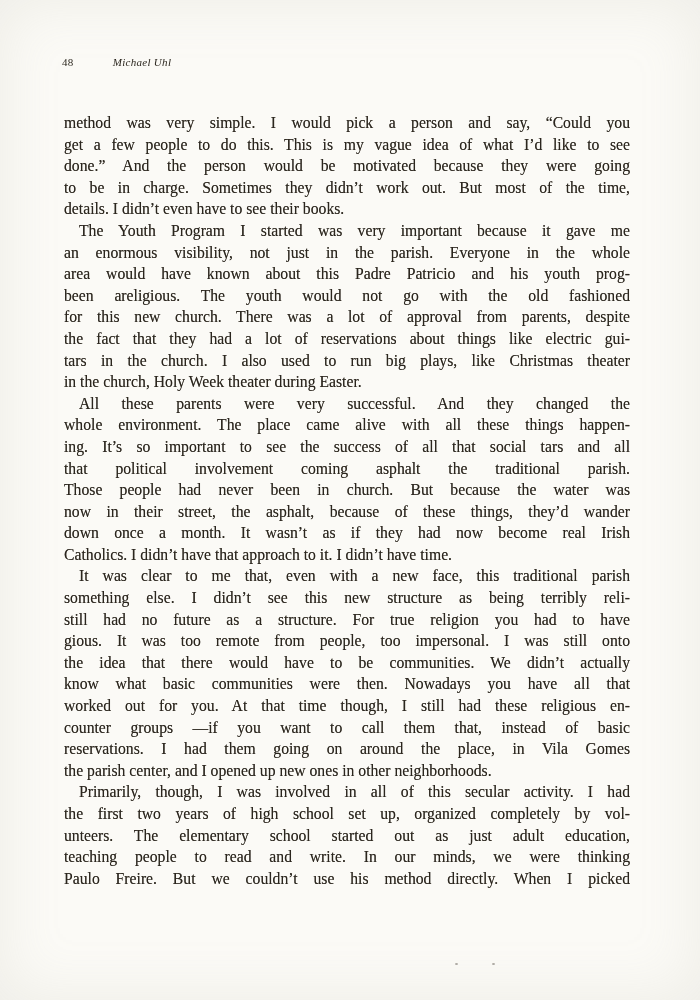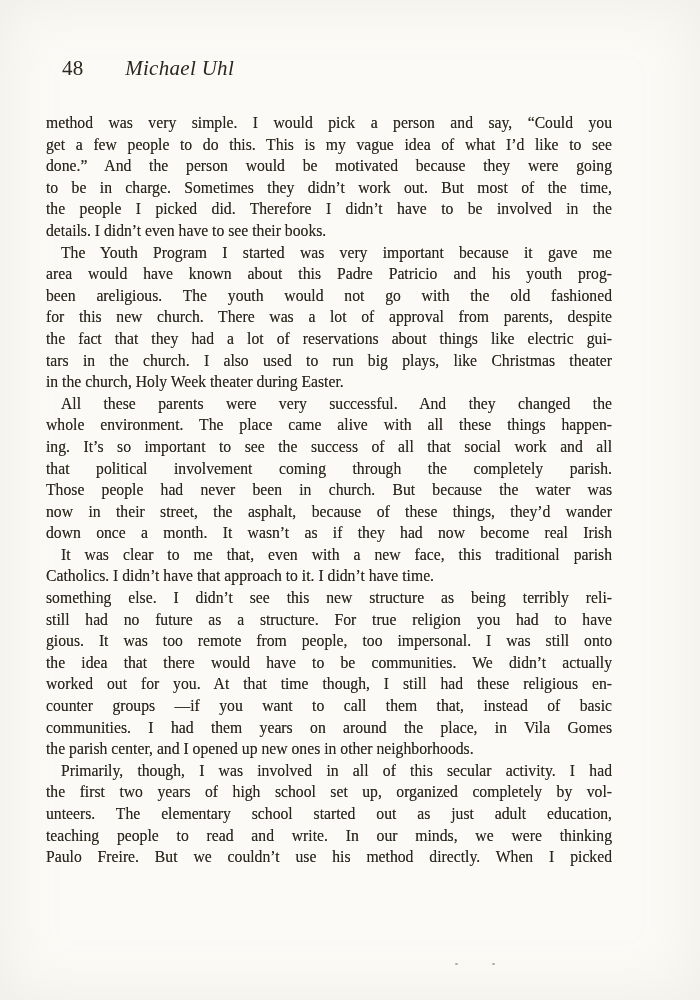--- a/index.html
+++ b/index.html
@@ -12,36 +12,36 @@
   }
   .page{
     position:absolute;inset:0;
     background:#fbfaf6;
     box-shadow:inset 0 0 60px rgba(180,175,160,0.18);
   }
   .running-head{
     position:absolute;
     left:62px;top:56px;
     width:566px;
-    font-size:21px;
+    font-size:11px;
     color:#2b261e;
     letter-spacing:0.3px;
   }
   .page-num{
     display:inline-block;
     font-style:normal;
   }
   .head-title{
     display:inline-block;
     margin-left:36px;
     font-style:italic;
   }
   .textblock{
     position:absolute;
-    left:46px;top:112px;
+    left:64px;top:112px;
     width:566px;
     font-size:15.7px;
     line-height:21.6px;
     color:#2b261e;
     text-shadow:0 0 0.3px rgba(43,38,30,0.55);
   }
   .line{
     display:block;
     text-align:justify;
     text-align-last:justify;
@@ -73,45 +73,46 @@
     <span class="page-num">48</span>
     <span class="head-title">Michael Uhl</span>
   </div>
 
   <div class="textblock">
 
   <div class="line">method was very simple. I would pick a person and say, “Could you</div>
       <div class="line">get a few people to do this. This is my vague idea of what I’d like to see</div>
       <div class="line">done.” And the person would be motivated because they were going</div>
       <div class="line">to be in charge. Sometimes they didn’t work out. But most of the time,</div>
-      <div class="line">the people I picked did. Therefore I didn’t have to be involved in the</div>
       <div class="line end">details. I didn’t even have to see their books.</div>
       <div class="line indent">The Youth Program I started was very important because it gave me</div>
+      <div class="line">an enormous visibility, not just in the parish. Everyone in the whole</div>
       <div class="line">area would have known about this Padre Patricio and his youth prog-</div>
       <div class="line">been areligious. The youth would not go with the old fashioned</div>
       <div class="line">for this new church. There was a lot of approval from parents, despite</div>
       <div class="line">the fact that they had a lot of reservations about things like electric gui-</div>
       <div class="line">tars in the church. I also used to run big plays, like Christmas theater</div>
       <div class="line end">in the church, Holy Week theater during Easter.</div>
       <div class="line indent">All these parents were very successful. And they changed the</div>
       <div class="line">whole environment. The place came alive with all these things happen-</div>
-      <div class="line">ing. It’s so important to see the success of all that social work and all</div>
-      <div class="line">that political involvement coming through the completely parish.</div>
+      <div class="line">ing. It’s so important to see the success of all that social tars and all</div>
+      <div class="line">that political involvement coming asphalt the traditional parish.</div>
       <div class="line">Those people had never been in church. But because the water was</div>
       <div class="line">now in their street, the asphalt, because of these things, they’d wander</div>
       <div class="line">down once a month. It wasn’t as if they had now become real Irish</div>
+      <div class="line end">Catholics. I didn’t have that approach to it. I didn’t have time.</div>
       <div class="line indent">It was clear to me that, even with a new face, this traditional parish</div>
-      <div class="line end">Catholics. I didn’t have that approach to it. I didn’t have time.</div>
       <div class="line">something else. I didn’t see this new structure as being terribly reli-</div>
       <div class="line">still had no future as a structure. For true religion you had to have</div>
       <div class="line">gious. It was too remote from people, too impersonal. I was still onto</div>
       <div class="line">the idea that there would have to be communities. We didn’t actually</div>
+      <div class="line">know what basic communities were then. Nowadays you have all that</div>
       <div class="line">worked out for you. At that time though, I still had these religious en-</div>
       <div class="line">counter groups —if you want to call them that, instead of basic</div>
-      <div class="line">communities. I had them years on around the place, in Vila Gomes</div>
+      <div class="line">reservations. I had them going on around the place, in Vila Gomes</div>
       <div class="line end">the parish center, and I opened up new ones in other neighborhoods.</div>
       <div class="line indent">Primarily, though, I was involved in all of this secular activity. I had</div>
       <div class="line">the first two years of high school set up, organized completely by vol-</div>
       <div class="line">unteers. The elementary school started out as just adult education,</div>
       <div class="line">teaching people to read and write. In our minds, we were thinking</div>
       <div class="line">Paulo Freire. But we couldn’t use his method directly. When I picked</div>
     </div>
 
   <div class="speckle s1"></div>
   <div class="speckle s2"></div>

